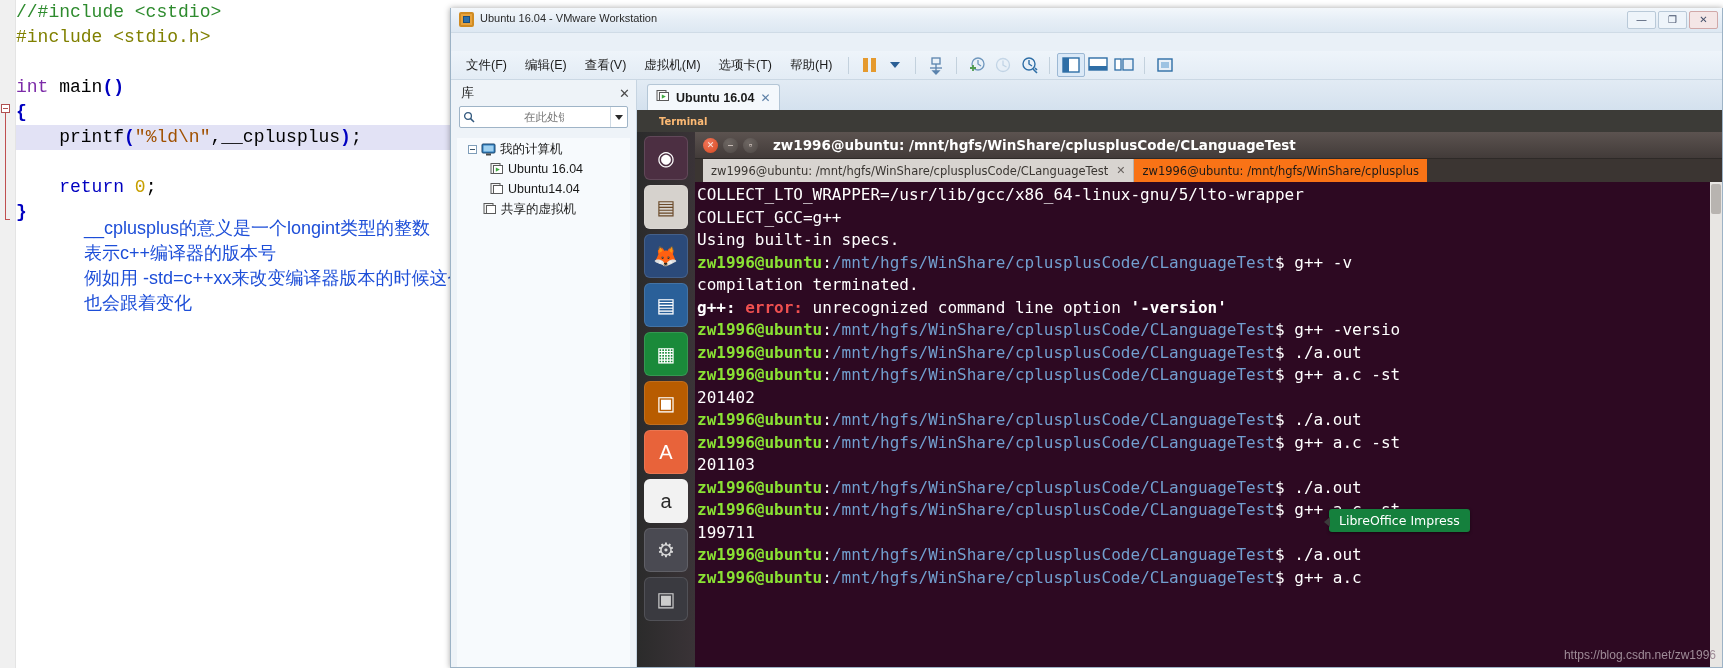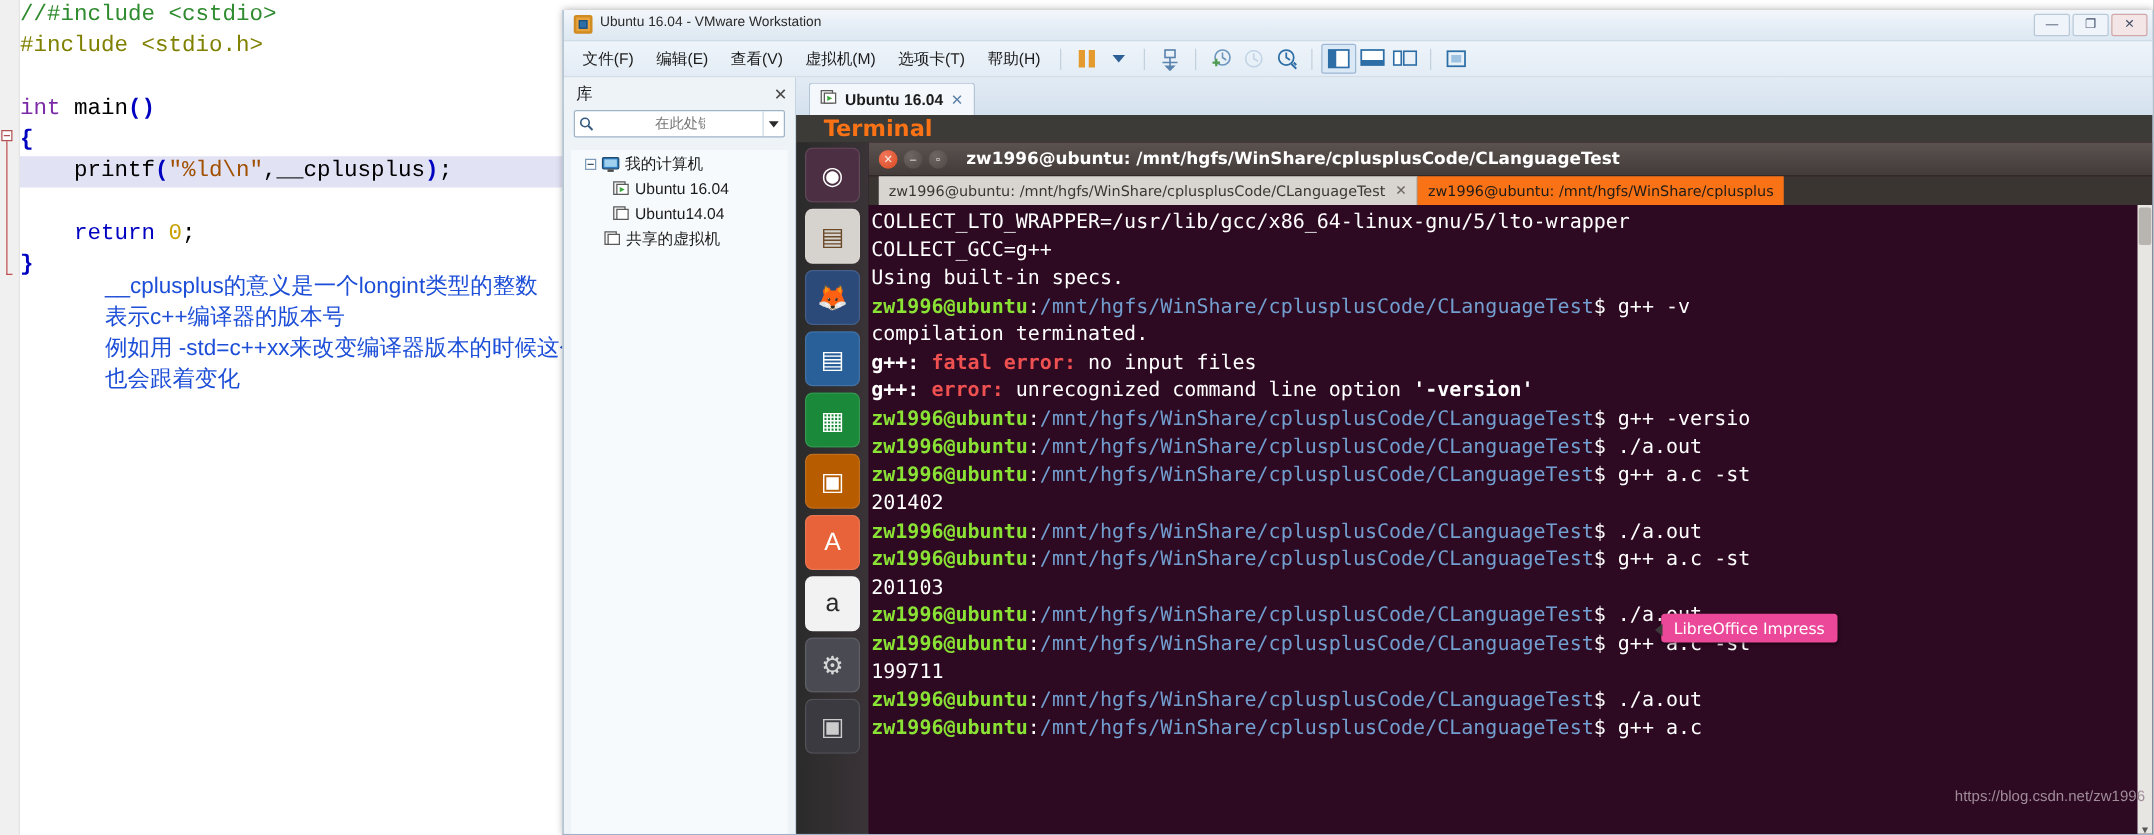--- a/index.html
+++ b/index.html
@@ -79,21 +79,21 @@
   .vm-winbtns{position:absolute;right:4px;top:3px;display:flex;gap:2px;}
   .wb{width:29px;height:18px;border:1px solid #b9c9d8;background:#eef4fa;
       border-radius:2px;position:relative;box-sizing:border-box;}
   .wb.close{background:#f4e6e6;border-color:#d0a8a8;}
   .wb .g{position:absolute;left:50%;top:50%;transform:translate(-50%,-50%);
       font-size:10px;color:#44506a;line-height:1;}
   
   .vm-menubar{
     height:28px;display:flex;align-items:center;
     background:linear-gradient(to bottom,#eef4fa 0%,#e3ecf5 100%);
-    border-bottom:1px solid #cbd8e4;padding-left:6px;
+    border-bottom:1px solid #cbd8e4;padding-left:6px;margin-top:18px;
   }
   .mi{font-size:12.5px;color:#1c1c1c;padding:3px 9px;cursor:default;white-space:nowrap;}
   .msep{width:1px;height:17px;background:#c3d1dd;margin:0 7px;}
   .tb-btn{width:26px;height:22px;display:flex;align-items:center;justify-content:center;
       position:relative;border-radius:2px;}
   .tb-btn.active{border:1px solid #9cb8d4;background:#dbe9f7;}
   .pauseicon{display:flex;gap:3px;}
   .pauseicon i{display:block;width:5px;height:14px;background:#e59a2e;}
   .caret{width:0;height:0;border-left:5px solid transparent;border-right:5px solid transparent;
       border-top:6px solid #2b5f95;}
@@ -136,21 +136,21 @@
   .vtab{
     height:25px;display:flex;align-items:center;gap:6px;padding:0 8px 0 8px;
     background:#f4f8fc;border:1px solid #b4c6d6;border-bottom:none;
     border-radius:3px 3px 0 0;font-size:12.5px;font-weight:bold;color:#1b1b1b;
   }
   .vtab .x{color:#5b7fa6;font-size:12px;font-weight:normal;cursor:pointer;}
   
   .guest{flex:1;position:relative;background:#2c2c28;overflow:hidden;}
   .unity-top{
     height:22px;background:#3c3b37;display:flex;align-items:center;
-    padding-left:22px;color:#f97316;font-size:18px;font-weight:bold;
+    padding-left:22px;color:#fdba74;font-size:10px;font-weight:bold;
     font-family:"DejaVu Sans",sans-serif;
   }
   .unity-launcher{
     position:absolute;left:0;top:22px;width:58px;bottom:0;
     background:linear-gradient(to right,#2b2b2b,#3a3337);
     padding-top:4px;display:flex;flex-direction:column;align-items:center;gap:5px;
   }
   .lnch{width:44px;height:44px;border-radius:6px;position:relative;flex:none;
       display:flex;align-items:center;justify-content:center;font-size:20px;
       box-shadow:inset 0 0 0 1px rgba(255,255,255,.12);}
@@ -193,21 +193,21 @@
   .tr{color:#ef5050;font-weight:bold;}
   .tbold{font-weight:bold;}
   .term-scroll{
     position:absolute;right:0;top:0;width:12px;bottom:0;background:#e8e6e3;
   }
   .term-scroll .thumb{position:absolute;left:1px;right:1px;top:2px;height:30px;
       background:#b8b4b0;border-radius:2px;}
   .term-scroll .arw{position:absolute;left:0;right:0;height:12px;display:flex;
       align-items:center;justify-content:center;font-size:8px;color:#555;}
   .tooltip{
-    position:absolute;left:692px;top:399px;background:#ec4899;color:#fff;
+    position:absolute;left:692px;top:399px;background:#15803d;color:#fff;
     padding:4px 10px;font-size:12.5px;border-radius:3px;
     font-family:"DejaVu Sans",sans-serif;z-index:50;white-space:nowrap;
     box-shadow:0 1px 3px rgba(0,0,0,.5);
   }
   .tooltip:before{
     content:"";position:absolute;left:-5px;top:8px;
     border-top:5px solid transparent;border-bottom:5px solid transparent;
     border-right:6px solid #3b3b3b;
   }
   .watermark{
@@ -438,21 +438,20 @@
               <span>zw1996@ubuntu: /mnt/hgfs/WinShare/cplusplus</span>
             </div>
           </div>
 
           <div class="term-body" id="term-body">
             <div class="tline"><span class="tw">COLLECT_LTO_WRAPPER=/usr/lib/gcc/x86_64-linux-gnu/5/lto-wrapper</span></div>
               <div class="tline"><span class="tw">COLLECT_GCC=g++</span></div>
               <div class="tline"><span class="tw">Using built-in specs.</span></div>
               <div class="tline"><span class="tg">zw1996@ubuntu</span><span class="tw">:</span><span class="tb">/mnt/hgfs/WinShare/cplusplusCode/CLanguageTest</span><span class="tw">$</span><span class="tw"> g++ -v</span></div>
               <div class="tline"><span class="tw">compilation terminated.</span></div>
-              <div class="tline"><span class="tw tbold">g++: </span><span class="tr">fatal error: </span><span class="tw">no input files</span></div>
               <div class="tline"><span class="tw tbold">g++: </span><span class="tr">error: </span><span class="tw">unrecognized command line option </span><span class="tw tbold">'-version'</span></div>
               <div class="tline"><span class="tg">zw1996@ubuntu</span><span class="tw">:</span><span class="tb">/mnt/hgfs/WinShare/cplusplusCode/CLanguageTest</span><span class="tw">$</span><span class="tw"> g++ -versio</span></div>
               <div class="tline"><span class="tg">zw1996@ubuntu</span><span class="tw">:</span><span class="tb">/mnt/hgfs/WinShare/cplusplusCode/CLanguageTest</span><span class="tw">$</span><span class="tw"> ./a.out</span></div>
               <div class="tline"><span class="tg">zw1996@ubuntu</span><span class="tw">:</span><span class="tb">/mnt/hgfs/WinShare/cplusplusCode/CLanguageTest</span><span class="tw">$</span><span class="tw"> g++ a.c -st</span></div>
               <div class="tline"><span class="tw">201402</span></div>
               <div class="tline"><span class="tg">zw1996@ubuntu</span><span class="tw">:</span><span class="tb">/mnt/hgfs/WinShare/cplusplusCode/CLanguageTest</span><span class="tw">$</span><span class="tw"> ./a.out</span></div>
               <div class="tline"><span class="tg">zw1996@ubuntu</span><span class="tw">:</span><span class="tb">/mnt/hgfs/WinShare/cplusplusCode/CLanguageTest</span><span class="tw">$</span><span class="tw"> g++ a.c -st</span></div>
               <div class="tline"><span class="tw">201103</span></div>
               <div class="tline"><span class="tg">zw1996@ubuntu</span><span class="tw">:</span><span class="tb">/mnt/hgfs/WinShare/cplusplusCode/CLanguageTest</span><span class="tw">$</span><span class="tw"> ./a.out</span></div>
               <div class="tline"><span class="tg">zw1996@ubuntu</span><span class="tw">:</span><span class="tb">/mnt/hgfs/WinShare/cplusplusCode/CLanguageTest</span><span class="tw">$</span><span class="tw"> g++ a.c -st</span></div>

